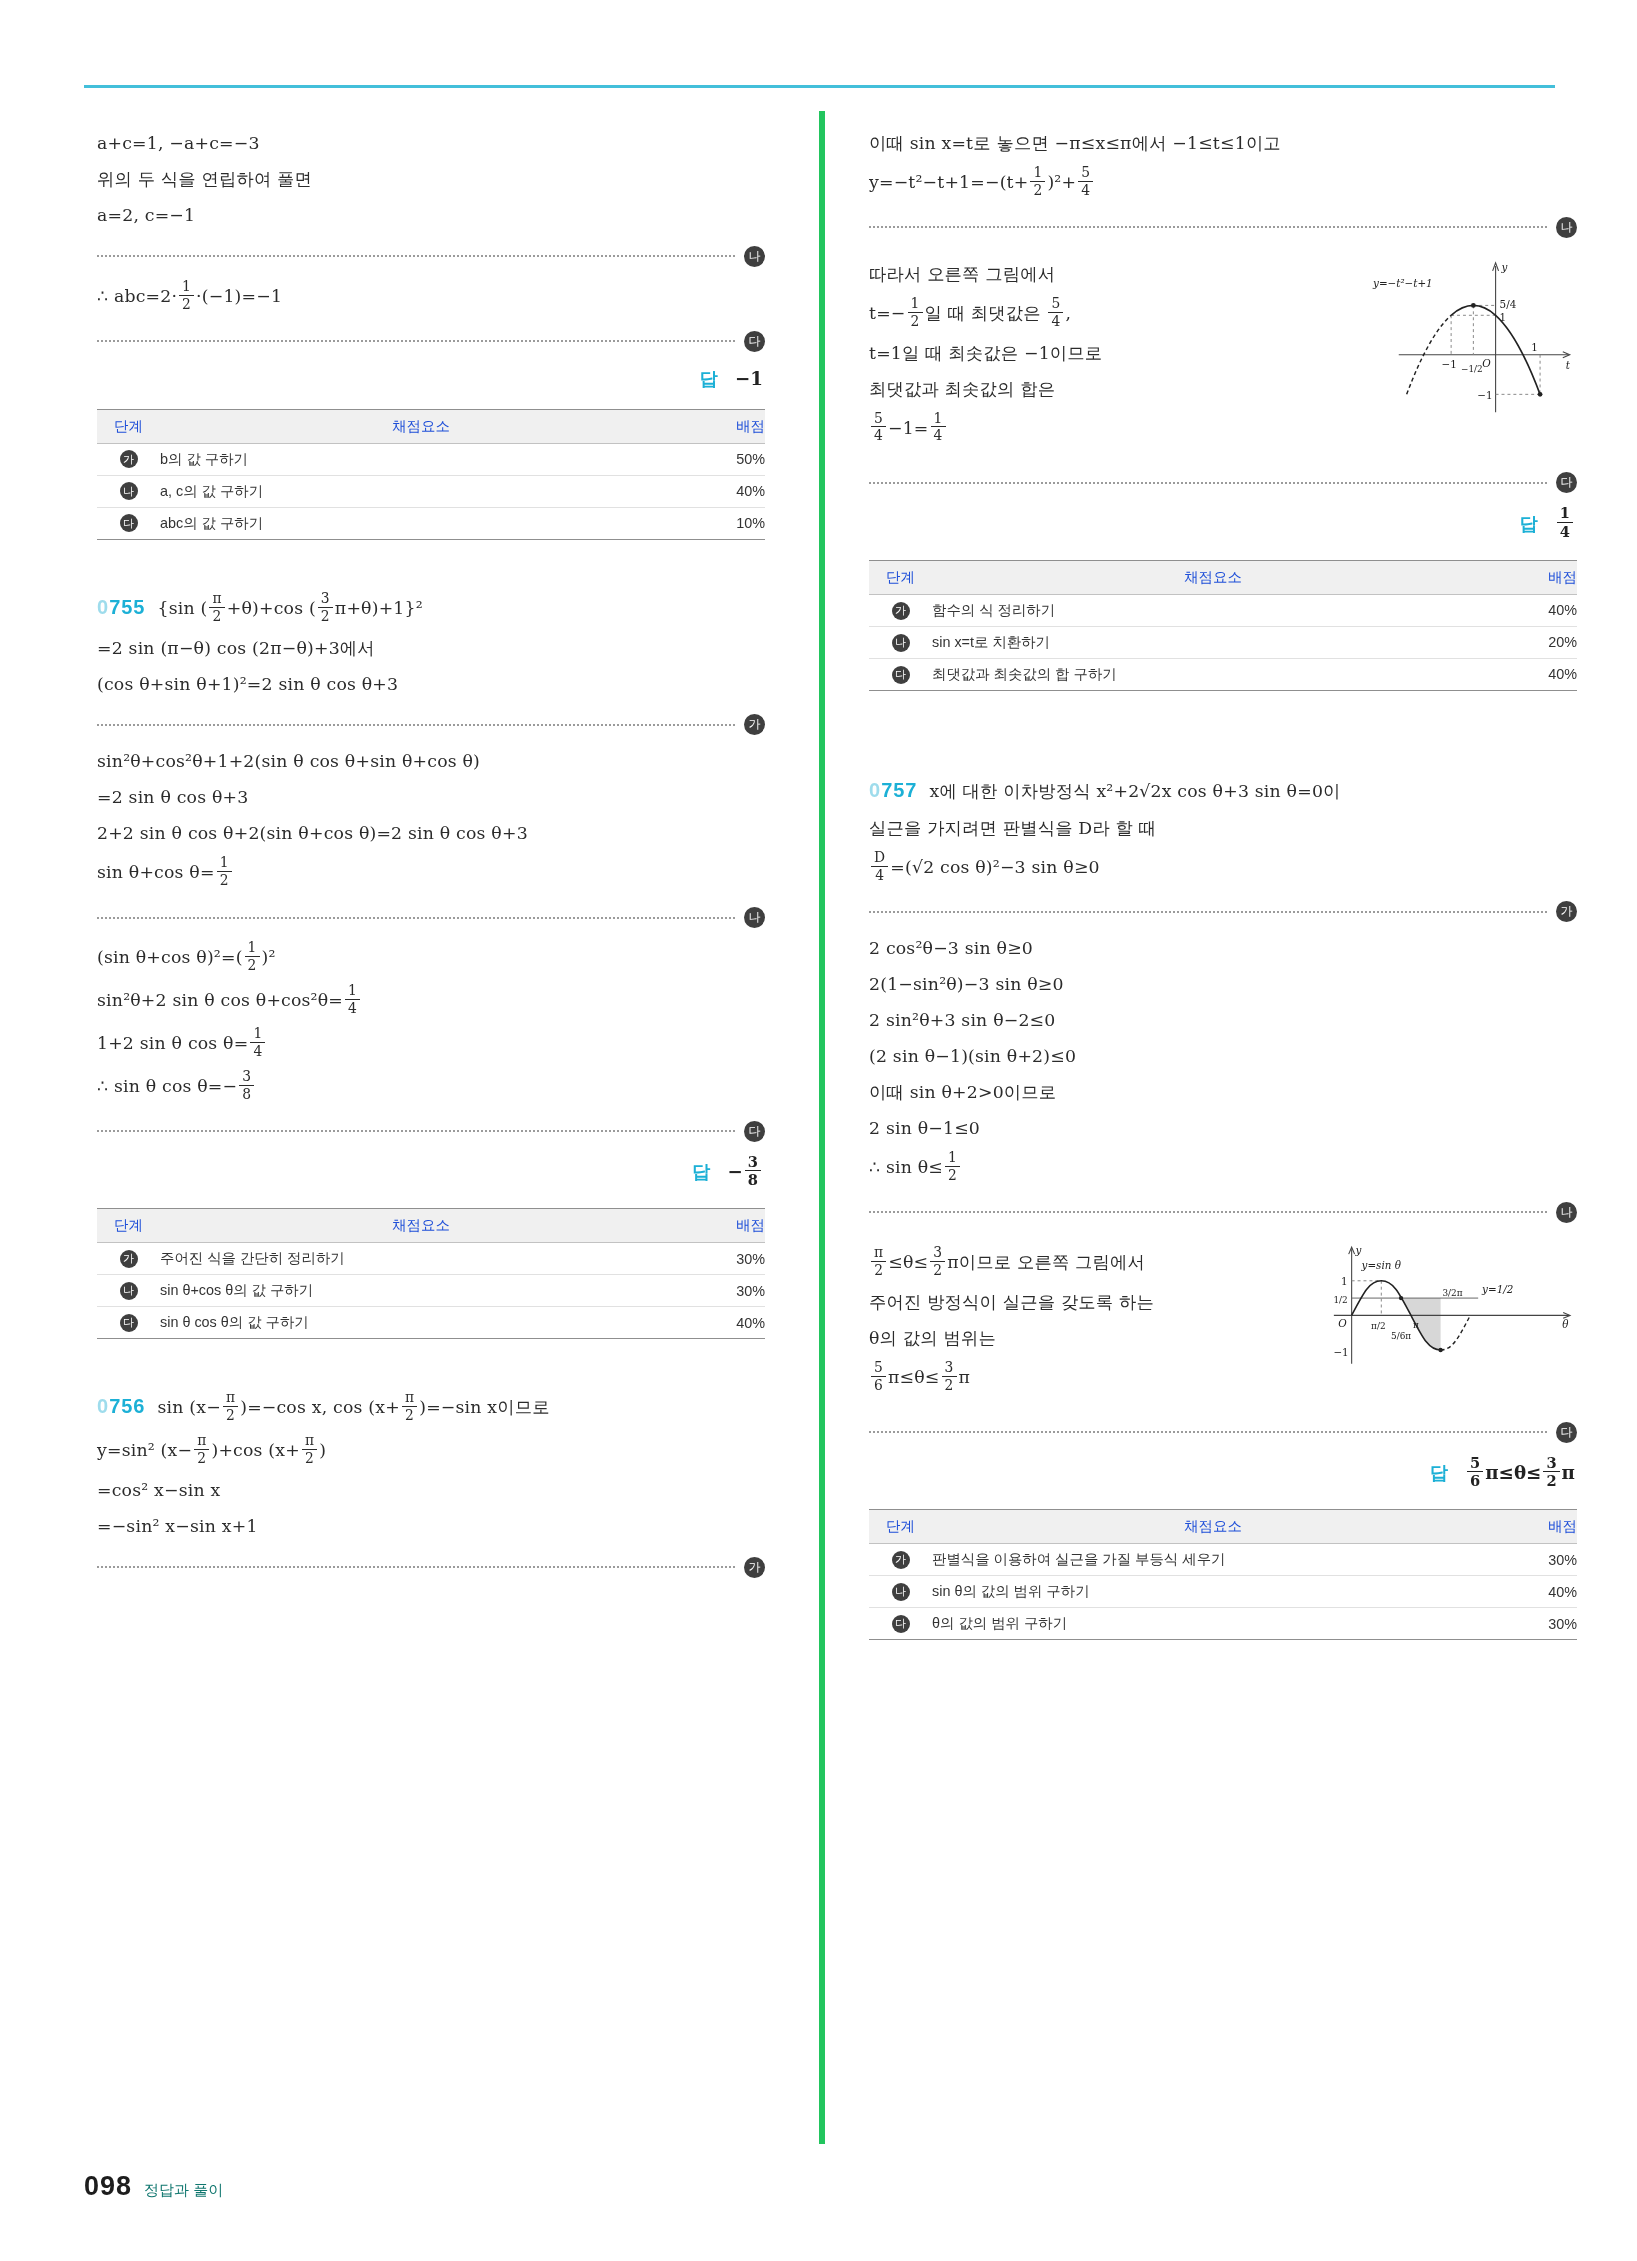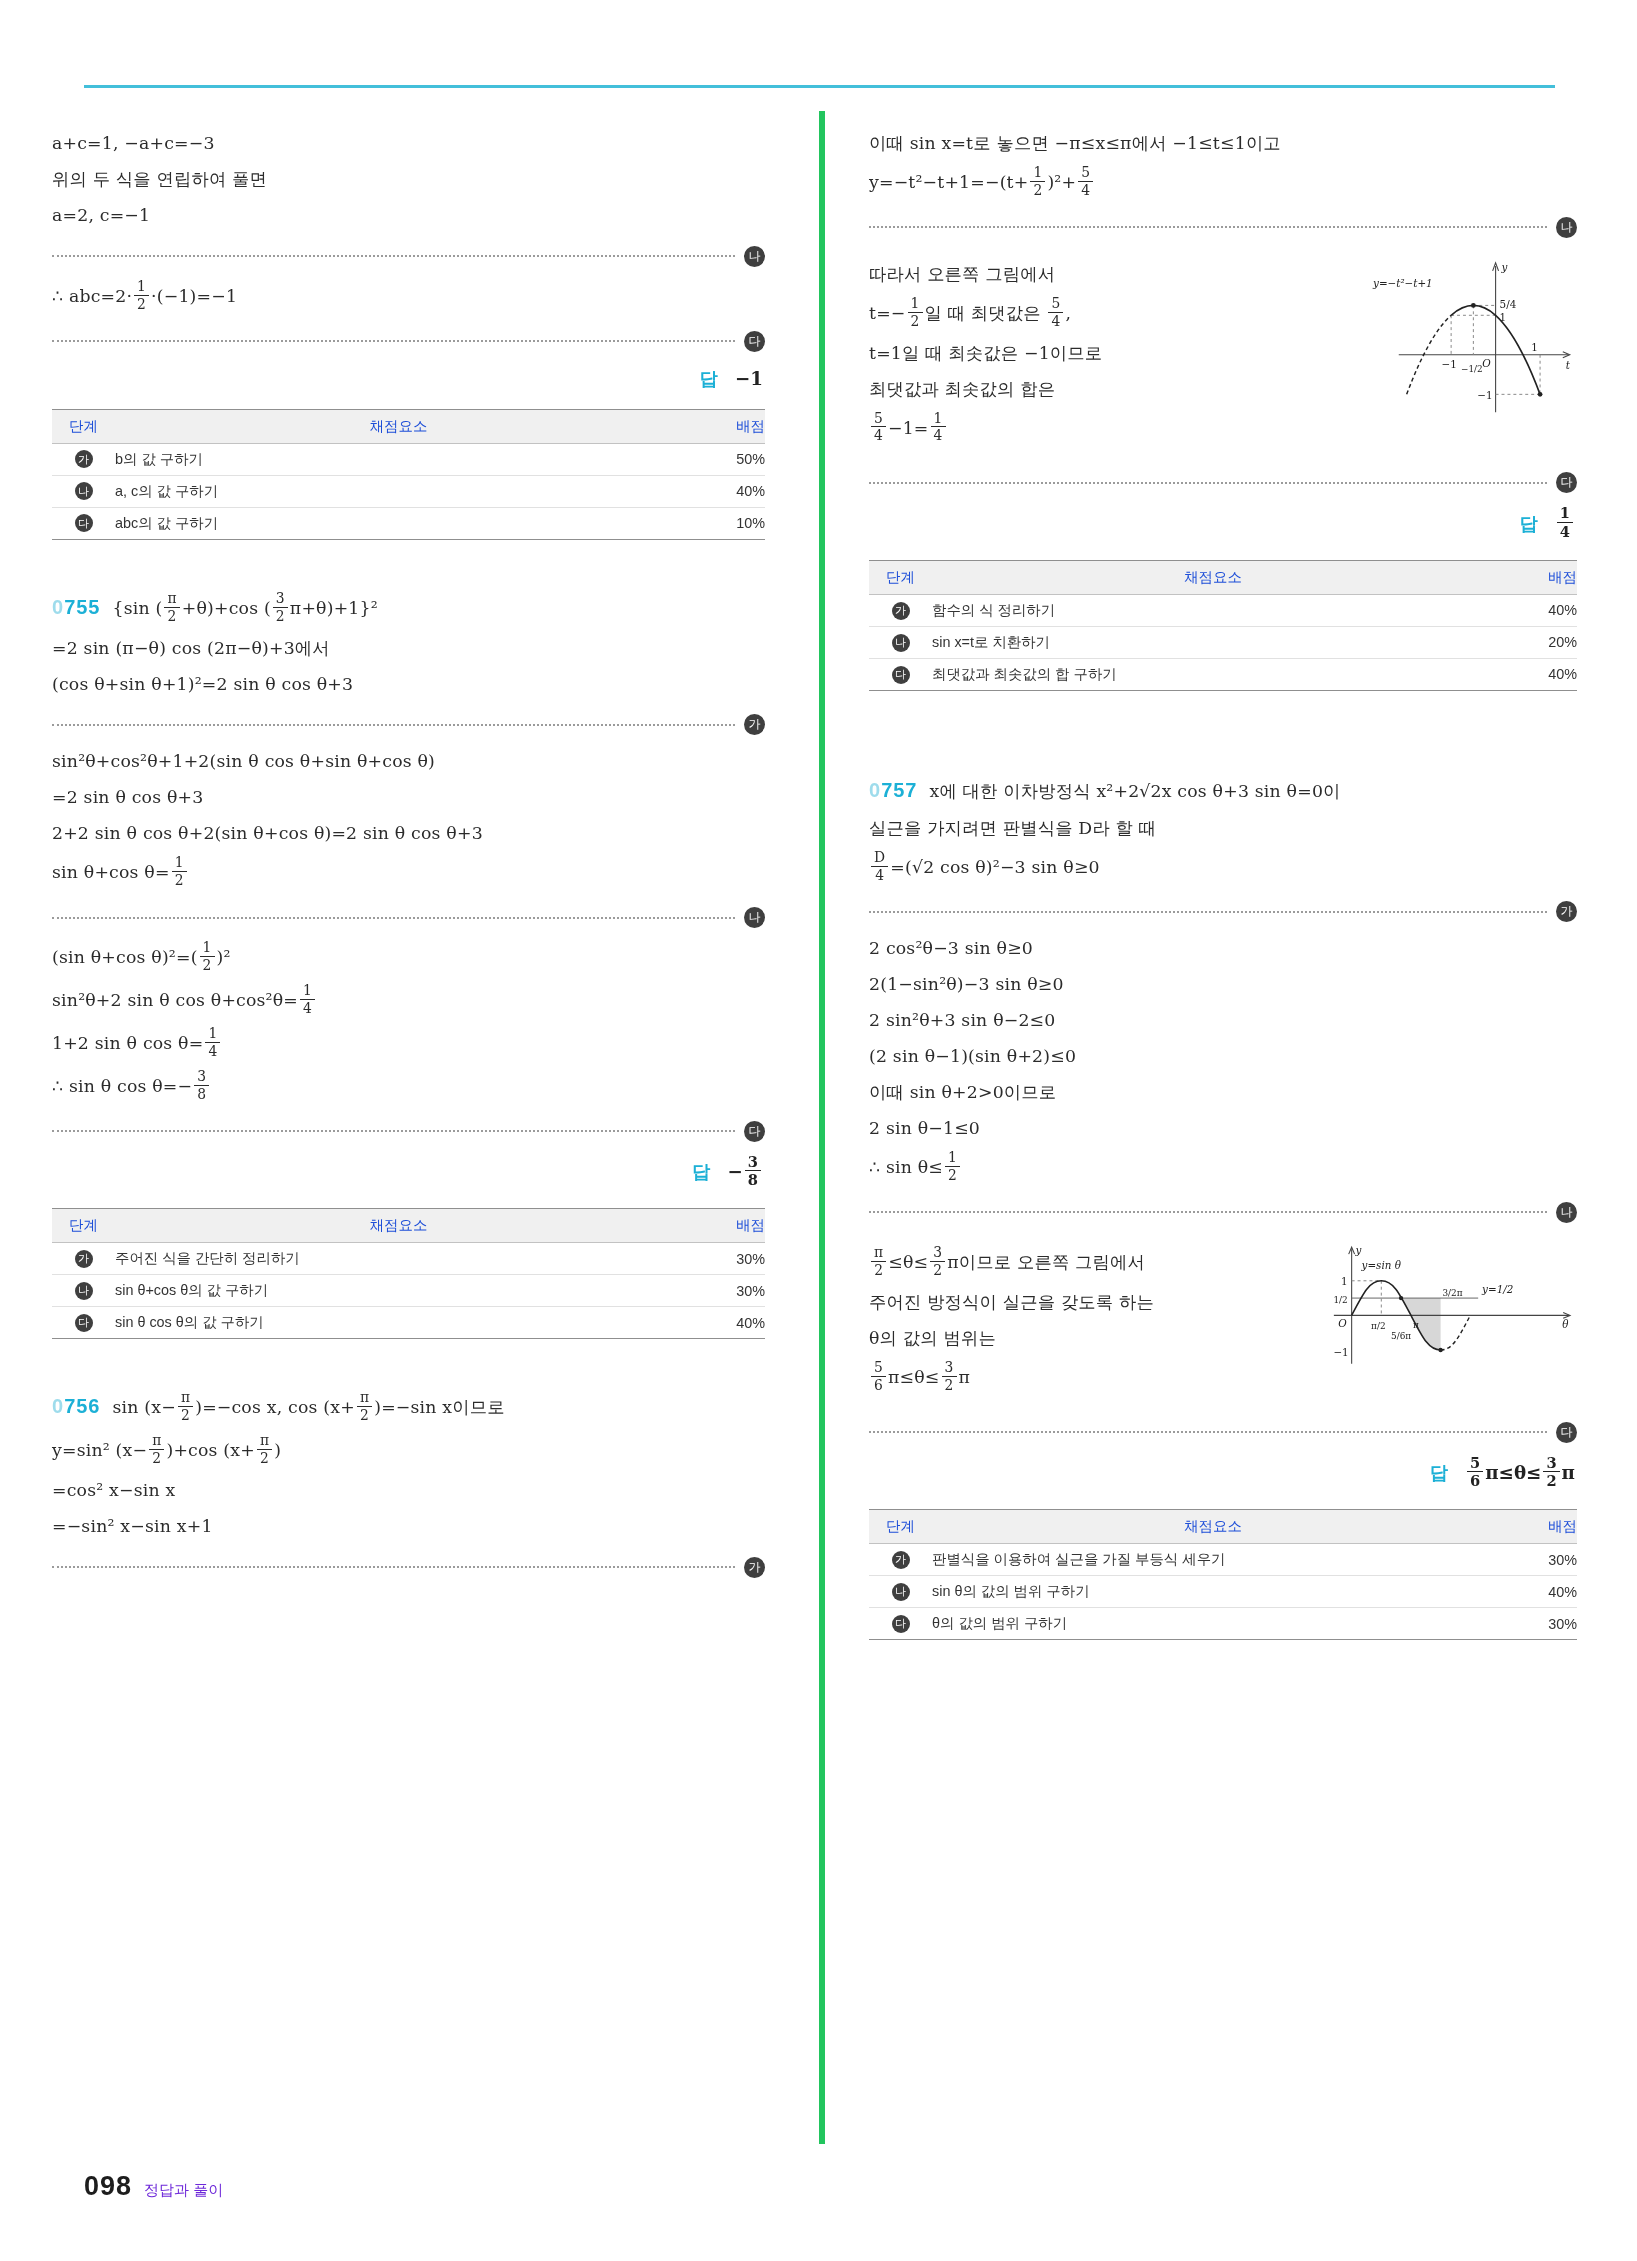--- a/index.html
+++ b/index.html
@@ -2,21 +2,21 @@
 <html><head>
 <meta charset="utf-8">
 <style>
   *{margin:0;padding:0;box-sizing:border-box;}
   html,body{background:#fff;}
   .page{width:1638px;height:2261px;position:relative;background:#fff;overflow:hidden;
         font-family:"Liberation Sans","DejaVu Sans",sans-serif;color:#2b2b2b;}
   .top-rule{position:absolute;top:85px;left:84px;right:83px;height:3px;background:#43bfda;}
   .columns{position:absolute;top:111px;left:0;right:0;bottom:117px;display:flex;}
   .col{width:50%;padding-top:10px;}
-  .col-left{padding-left:52px;padding-right:54px;}
+  .col-left{padding-left:97px;padding-right:54px;}
   .col-right{border-left:6px solid #22c55e;padding-left:44px;padding-right:61px;}
 
   .line{font-family:"DejaVu Serif","Liberation Serif",serif;font-size:17.3px;line-height:1.5;
         margin:10px 0;letter-spacing:0.2px;}
   .line-inline{display:inline;font-family:"DejaVu Serif","Liberation Serif",serif;font-size:17.3px;
         line-height:1.6;letter-spacing:0.2px;}
 
   .frac{display:inline-flex;flex-direction:column;align-items:center;vertical-align:middle;
         line-height:1.08;font-size:.8em;margin:0 2px;transform:translateY(-2px);text-align:center;}
   .frac .num{padding:0 3px 1px;border-bottom:1.2px solid currentColor;}
@@ -54,21 +54,21 @@
 
   .with-graph{display:flex;align-items:flex-start;}
   .with-graph .wg-lines{flex:1 1 auto;min-width:0;}
   .wg-svg{flex:0 0 auto;margin-left:4px;margin-top:4px;}
   svg text{font-family:"DejaVu Serif","Liberation Serif",serif;font-size:10.5px;fill:#222;}
   svg text.it{font-style:italic;}
   svg text.s9{font-size:9px;}
 
   .footer{position:absolute;left:84px;bottom:59px;display:flex;align-items:baseline;gap:12px;}
   .footer .page-num{font-size:27px;font-weight:bold;color:#1d1d1d;letter-spacing:1px;}
-  .footer .footer-label{font-size:15px;color:#6d28d9;}
+  .footer .footer-label{font-size:15px;color:#0f766e;}
 </style>
 </head>
 <body>
 
 <div class="page">
   <div class="top-rule"></div>
 
   <div class="columns">
 
     <div class="col col-left">

